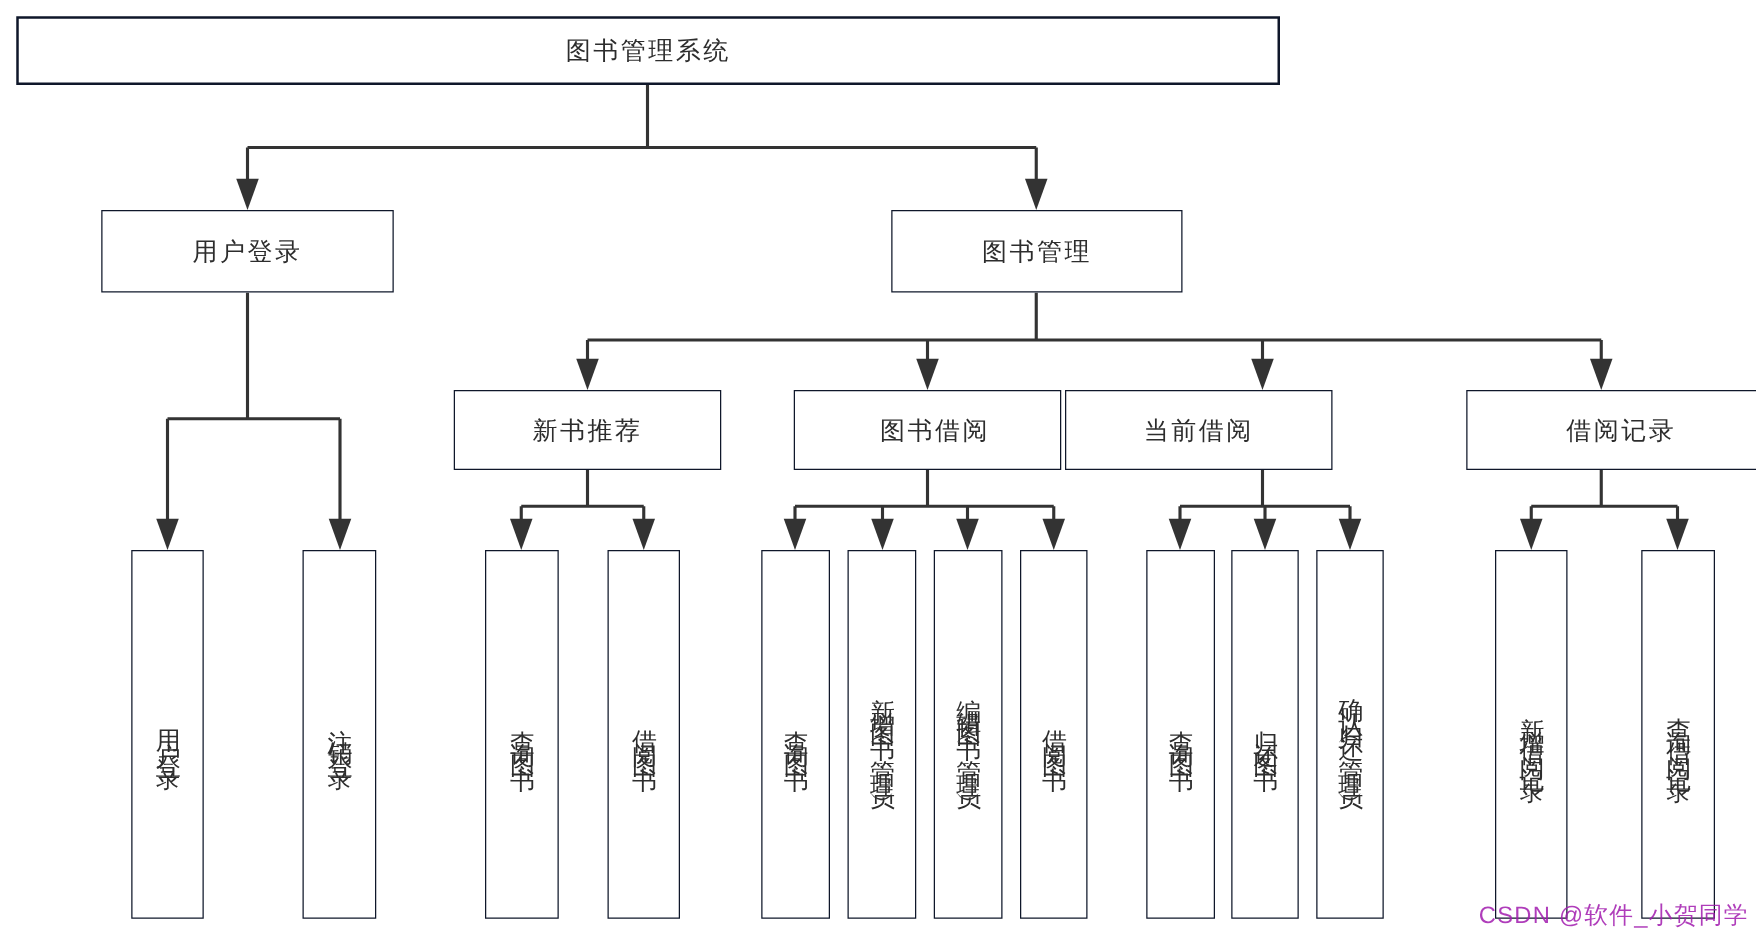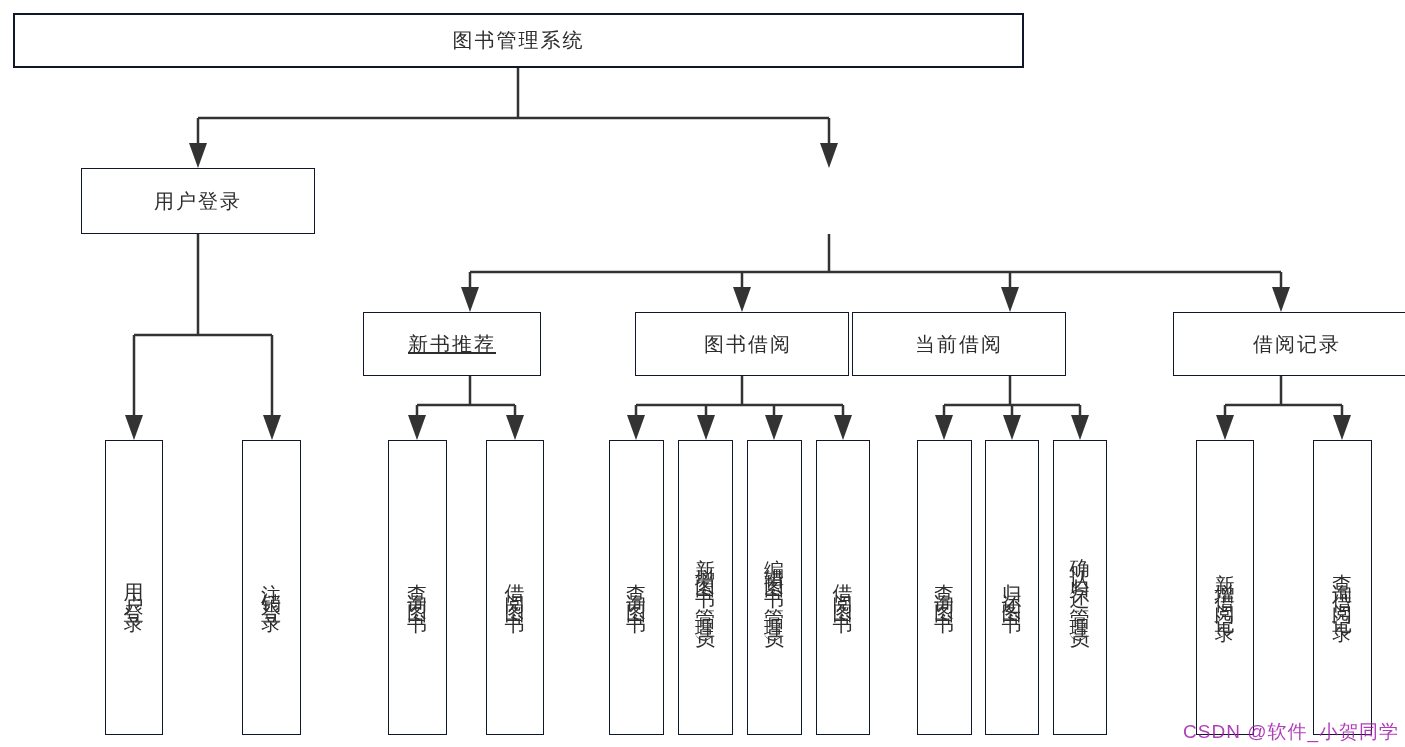--- a/index.html
+++ b/index.html
@@ -101,22 +101,25 @@
     </g>
   </svg>
 
   <div class="node hnode root-node" style="left:13px; top:13px; width:1011px; height:55px;">
     <span>图书管理系统</span>
   </div>
 
   <div class="node hnode" style="left:81px; top:168px; width:234px; height:66px;">
     <span>用户登录</span>
   </div>
+  <div class="node hnode" style="left:713px; top:168px; width:233px; height:66px;">
+    <span>图书管理</span>
+  </div>
 
-  <div class="node hnode" style="left:363px; top:312px; width:178px; height:64px;text-decoration:underline;">
+  <div class="node hnode" style="left:363px; top:312px; width:214px; height:64px;">
     <span>新书推荐</span>
   </div>
   <div class="node hnode" style="left:635px; top:312px; width:214px; height:64px;padding-left:12px;">
     <span>图书借阅</span>
   </div>
   <div class="node hnode" style="left:852px; top:312px; width:214px; height:64px;">
     <span>当前借阅</span>
   </div>
   <div class="node hnode" style="left:1173px; top:312px; width:248px; height:64px;">
     <span>借阅记录</span>

